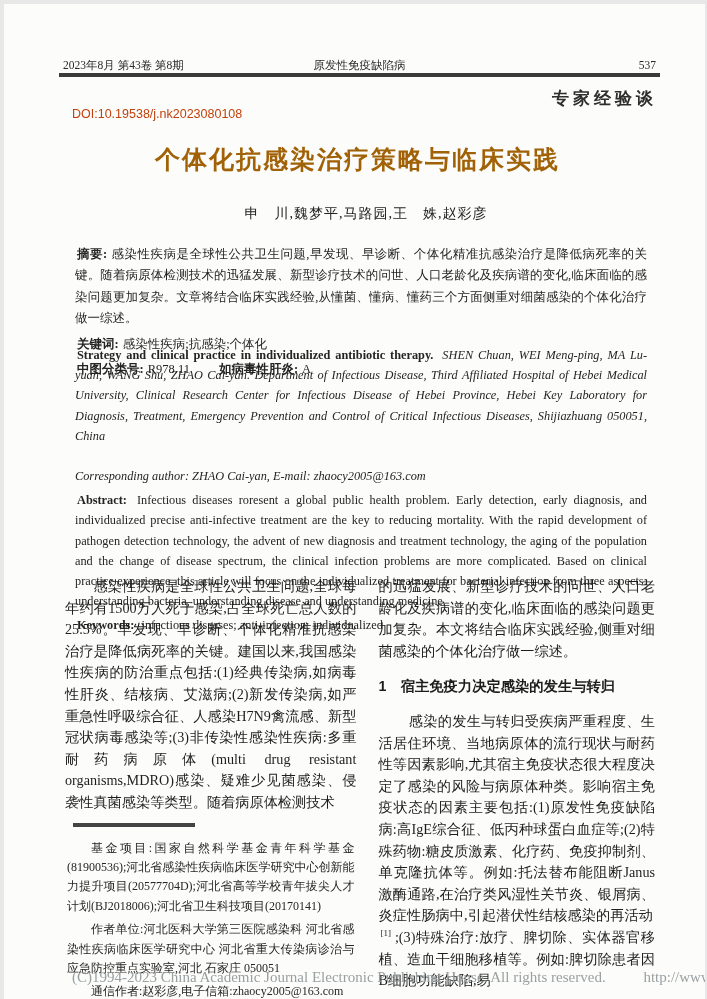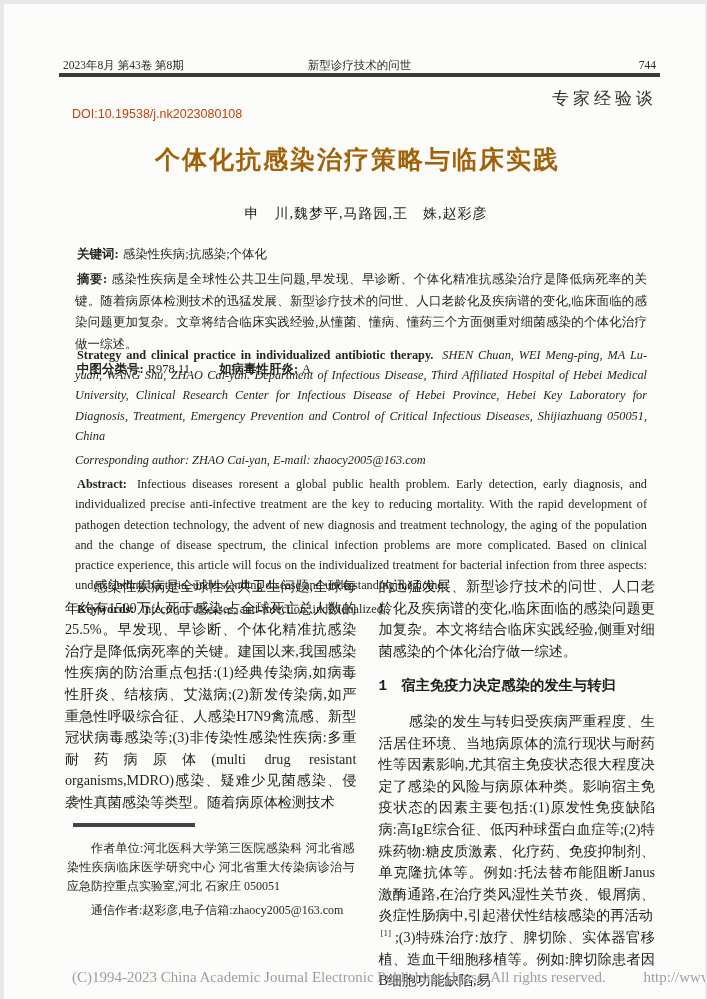--- a/index.html
+++ b/index.html
@@ -19,21 +19,21 @@
     display:flex; justify-content:space-between; align-items:baseline;
     font-size:11.5px; color:#2a2a2a;
   }
   .runhead .journal { position:absolute; left:0; right:0; text-align:center; }
   .head-rule {
     position:absolute; top:69px; left:55px; right:51px;
     height:1px; background:#3a3a3a;
   }
   .section-tag {
     position:absolute; top:81px; right:52px;
-    font-size:17px; letter-spacing:4px; color:#2e2e2e;
+    font-size:17px; letter-spacing:4px; color:#2e2e2e;font-weight:bold;
   }
   .doi {
     position:absolute; top:101px; left:66px;
     font-family:"Liberation Sans","DejaVu Sans",sans-serif;
     font-size:12.5px; color:#c2410c;
   }
   
   .title {
     position:absolute; top:137px; left:0; right:0;
     text-align:center;
@@ -51,34 +51,34 @@
     font-size:12.5px; line-height:21.4px; text-align:justify; color:#242424;
   }
   .abs-cn b, .abs-en b { font-weight:700; }
   .clc-gap { display:inline-block; width:2em; }
   
   .abs-en {
     position:absolute; top:337px; left:67px; right:60px;
     font-size:12.3px; line-height:20.2px; text-align:justify; color:#242424;
   }
   .abs-en .en-names { font-style:italic; }
-  .abs-en .corr { font-style:italic; }
+  .abs-en .corr { font-style:italic;margin-top:16px; }
   .abs-en p.abstract-p, .abs-en p.keywords-p { font-style:normal; }
   
   .columns {
     position:absolute; top:566px; left:55px; right:50px;
     display:flex; gap:14px;
     font-size:14.2px; line-height:21.6px; text-align:justify; color:#1d1d1d;
   }
   .col-left  { width:303px; }
   .col-right { width:288px; }
   .indent { text-indent:2em; }
   .sec-heading {
     margin:10px 0 9px 0;
-    font-family:Liberation Mono, monospace;
+    font-family:Liberation Sans, sans-serif;
     font-weight:700; font-size:14.3px; text-align:left; text-indent:0;
   }
   sup { font-size:9px; vertical-align:super; line-height:0; }
   
   .footnote-rule { width:122px; height:1px; background:#444; margin:7px 0 8px 10px; }
   .footnote {
     font-size:12px; line-height:19.4px; text-align:justify; color:#262626;
   }
   .footnote p { text-indent:2em; }
   
@@ -90,49 +90,50 @@
   }
   .page-footer .url { margin-left:30px; }
 </style>
 </head>
 <body>
 
 <div class="page">
 
   <div class="runhead">
     <span>2023年8月 第43卷 第8期</span>
-    <span class="journal">新型诊疗技术的问世</span>
-    <span>744</span>
+    <span class="journal">原发性免疫缺陷病</span>
+    <span>537</span>
   </div>
   <div class="head-rule"></div>
 
   <div class="section-tag">专家经验谈</div>
   <div class="doi">DOI:10.19538/j.nk2023080108</div>
 
   <h1 class="title">个体化抗感染治疗策略与临床实践</h1>
   <div class="authors">申　川,魏梦平,马路园,王　姝,赵彩彦</div>
 
   <div class="abs-cn">
+    <p><b>摘要:</b><span>感染性疾病是全球性公共卫生问题,早发现、早诊断、个体化精准抗感染治疗是降低病死率的关键。随着病原体检测技术的迅猛发展、新型诊疗技术的问世、人口老龄化及疾病谱的变化,临床面临的感染问题更加复杂。文章将结合临床实践经验,从懂菌、懂病、懂药三个方面侧重对细菌感染的个体化治疗做一综述。</span></p>
     <p><b>关键词:</b><span>感染性疾病;抗感染;个体化</span></p>
-    <p><b>摘要:</b><span>感染性疾病是全球性公共卫生问题,早发现、早诊断、个体化精准抗感染治疗是降低病死率的关键。随着病原体检测技术的迅猛发展、新型诊疗技术的问世、人口老龄化及疾病谱的变化,临床面临的感染问题更加复杂。文章将结合临床实践经验,从懂菌、懂病、懂药三个方面侧重对细菌感染的个体化治疗做一综述。</span></p>
     <p><b>中图分类号:</b><span>R978.11</span><span class="clc-gap"></span><b>如病毒性肝炎:</b><span>A</span></p>
   </div>
 
   <div class="abs-en">
     <p><b>Strategy and clinical practice in individualized antibiotic therapy.</b> <span class="en-names">SHEN Chuan, WEI Meng-ping, MA Lu-yuan, WANG Shu, ZHAO Cai-yan. Department of Infectious Disease, Third Affiliated Hospital of Hebei Medical University, Clinical Research Center for Infectious Disease of Hebei Province, Hebei Key Laboratory for Diagnosis, Treatment, Emergency Prevention and Control of Critical Infectious Diseases, Shijiazhuang 050051, China</span></p>
     <p class="corr">Corresponding author: ZHAO Cai-yan, E-mail: zhaocy2005@163.com</p>
     <p class="abstract-p"><b>Abstract:</b> <span>Infectious diseases roresent a global public health problem. Early detection, early diagnosis, and individualized precise anti-infective treatment are the key to reducing mortality. With the rapid development of pathogen detection technology, the advent of new diagnosis and treatment technology, the aging of the population and the change of disease spectrum, the clinical infection problems are more complicated. Based on clinical practice experience, this article will focus on the individualized treatment for bacterial infection from three aspects: understanding bacteria, understanding disease and understanding medicine.</span></p>
     <p class="keywords-p"><b>Keywords:</b> <span>infectious diseases; anti-infection; individualized</span></p>
   </div>
 
   <div class="columns">
     <div class="col-left">
       <p class="indent">感染性疾病是全球性公共卫生问题,全球每年约有1500万人死于感染,占全球死亡总人数的25.5%。早发现、早诊断、个体化精准抗感染治疗是降低病死率的关键。建国以来,我国感染性疾病的防治重点包括:(1)经典传染病,如病毒性肝炎、结核病、艾滋病;(2)新发传染病,如严重急性呼吸综合征、人感染H7N9禽流感、新型冠状病毒感染等;(3)非传染性感染性疾病:多重耐药病原体(multi drug resistant organisms,MDRO)感染、疑难少见菌感染、侵袭性真菌感染等类型。随着病原体检测技术</p>
       <div class="footnote-rule"></div>
       <div class="footnote">
+        <p>基金项目:国家自然科学基金青年科学基金(81900536);河北省感染性疾病临床医学研究中心创新能力提升项目(20577704D);河北省高等学校青年拔尖人才计划(BJ2018006);河北省卫生科技项目(20170141)</p>
         <p>作者单位:河北医科大学第三医院感染科 河北省感染性疾病临床医学研究中心 河北省重大传染病诊治与应急防控重点实验室,河北 石家庄 050051</p>
         <p>通信作者:赵彩彦,电子信箱:zhaocy2005@163.com</p>
       </div>
     </div>
     <div class="col-right">
       <p>的迅猛发展、新型诊疗技术的问世、人口老龄化及疾病谱的变化,临床面临的感染问题更加复杂。本文将结合临床实践经验,侧重对细菌感染的个体化治疗做一综述。</p>
       <h2 class="sec-heading">1　宿主免疫力决定感染的发生与转归</h2>
       <p class="indent"><span>感染的发生与转归受疾病严重程度、生活居住环境、当地病原体的流行现状与耐药性等因素影响,尤其宿主免疫状态很大程度决定了感染的风险与病原体种类。影响宿主免疫状态的因素主要包括:(1)原发性免疫缺陷病:高IgE综合征、低丙种球蛋白血症等;(2)特殊药物:糖皮质激素、化疗药、免疫抑制剂、单克隆抗体等。例如:托法替布能阻断Janus激酶通路,在治疗类风湿性关节炎、银屑病、炎症性肠病中,引起潜伏性结核感染的再活动</span><sup>[1]</sup><span>;(3)特殊治疗:放疗、脾切除、实体器官移植、造血干细胞移植等。例如:脾切除患者因B细胞功能缺陷,易</span></p>
     </div>
   </div>

